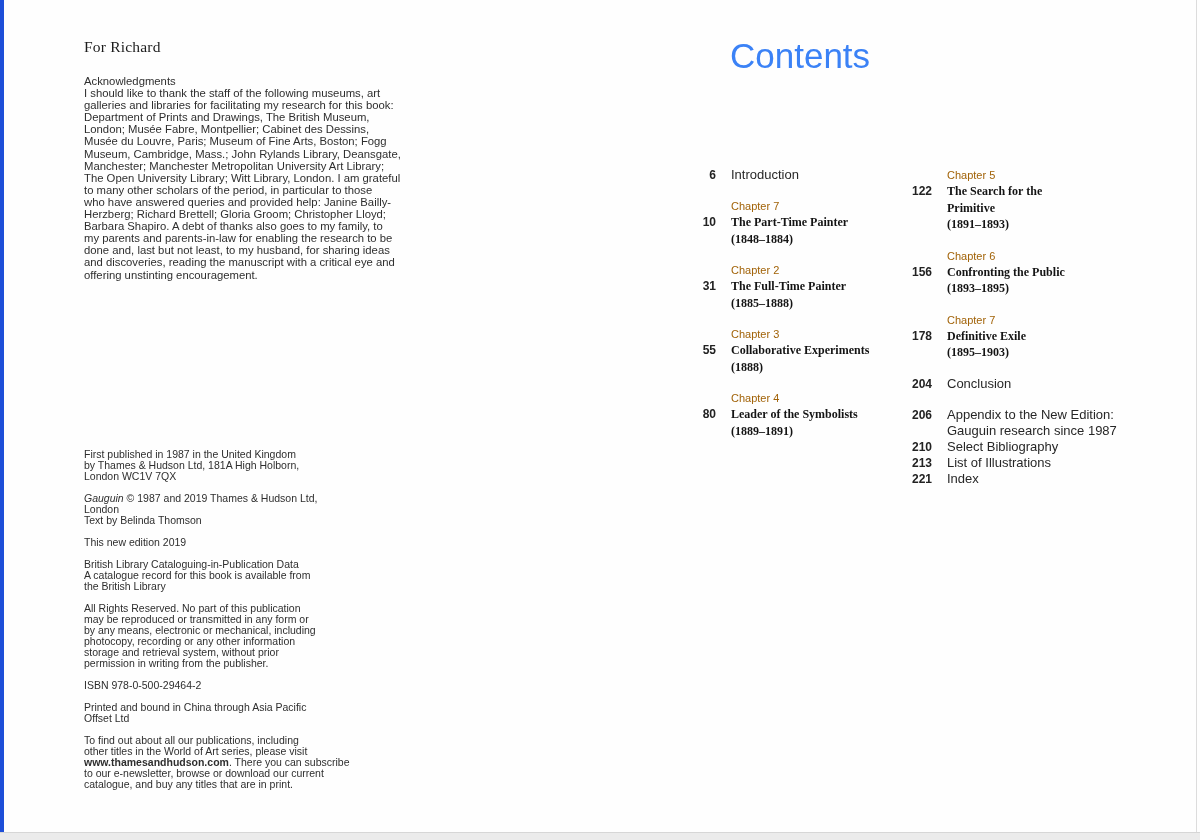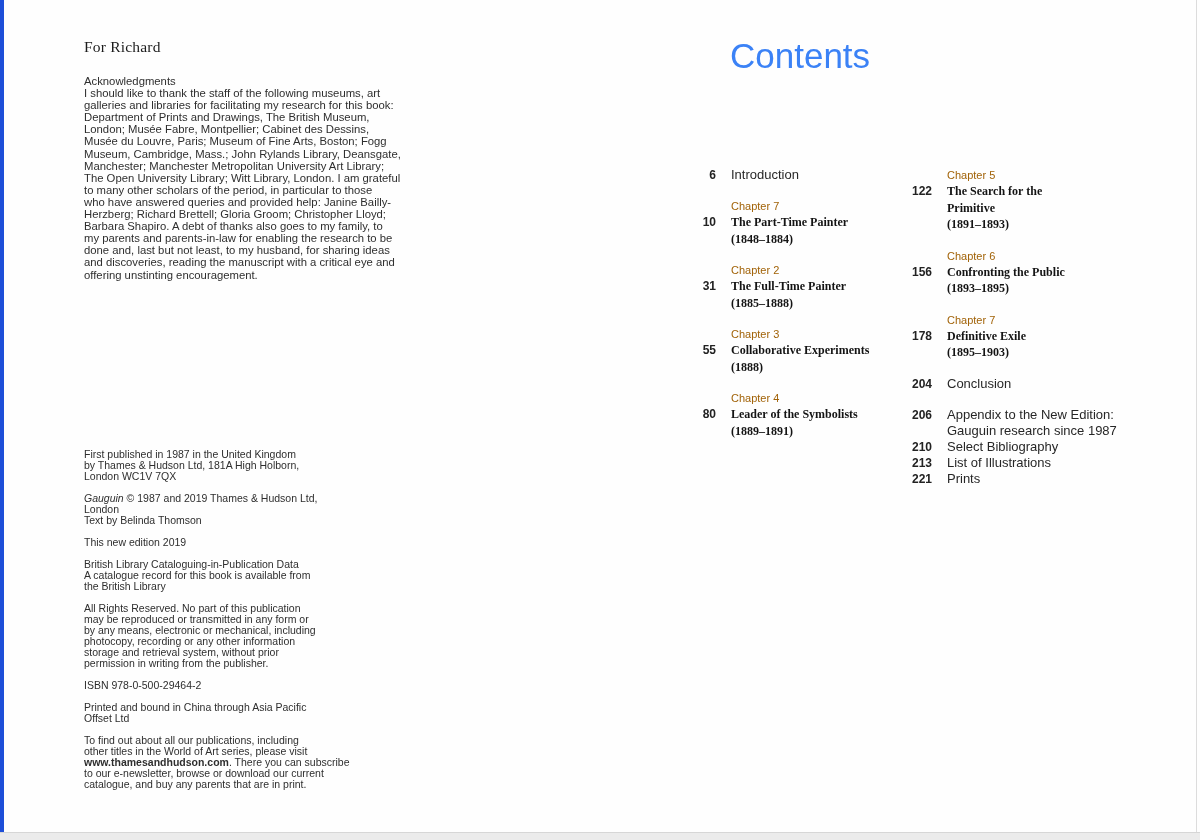--- a/index.html
+++ b/index.html
@@ -120,21 +120,21 @@
 photocopy, recording or any other information
 storage and retrieval system, without prior
 permission in writing from the publisher.</p>
     <p>ISBN 978-0-500-29464-2</p>
     <p>Printed and bound in China through Asia Pacific
 Offset Ltd</p>
     <p><span>To find out about all our publications, including
 other titles in the World of Art series, please visit
 </span><strong>www.thamesandhudson.com</strong><span>. There you can subscribe
 to our e-newsletter, browse or download our current
-catalogue, and buy any parents that are in print.</span></p>
+catalogue, and buy any titles that are in print.</span></p>
   </div>
 
   <h1 class="contents-title">Contents</h1>
 
   <div class="toc-col toc-col-left">
 
     <div class="toc-entry">
       <div class="toc-num">6</div>
       <div class="toc-body">
           <div class="toc-label">Introduction</div>
@@ -234,21 +234,21 @@
     <div class="toc-entry tight">
       <div class="toc-num">213</div>
       <div class="toc-body">
           <div class="toc-label">List of Illustrations</div>
         </div>
     </div>
 
     <div class="toc-entry tight">
       <div class="toc-num">221</div>
       <div class="toc-body">
-          <div class="toc-label">Prints</div>
+          <div class="toc-label">Index</div>
         </div>
     </div>
 
   </div>
 
   <div class="right-edge-line"></div>
 </div>
 
 <div class="page-edge"></div>
 

